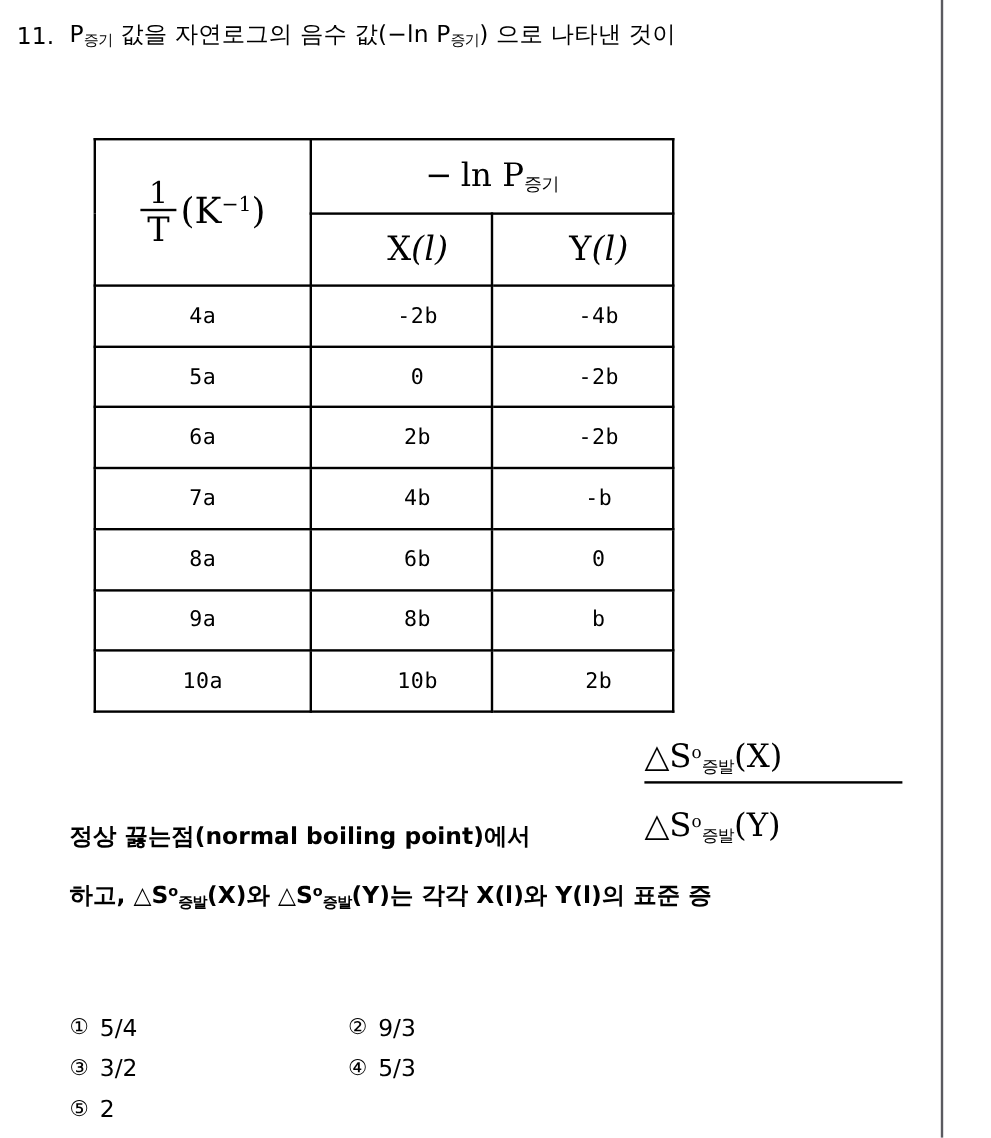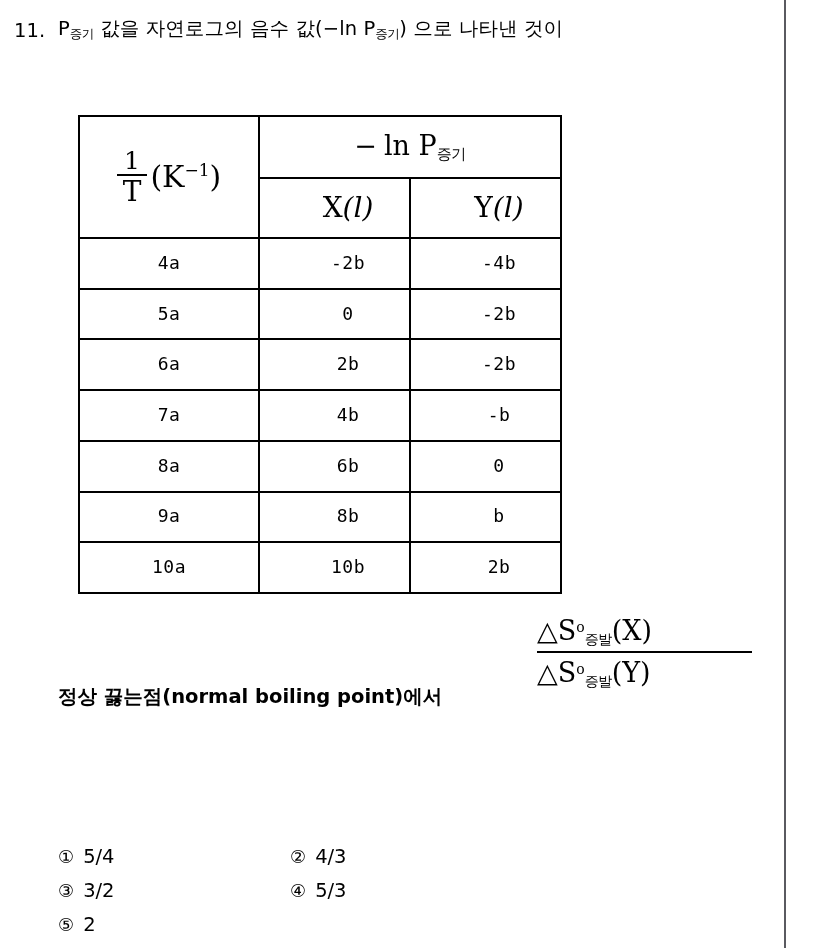--- a/index.html
+++ b/index.html
@@ -161,21 +161,21 @@
     position: absolute;
     left: 537px;
     top: 617px;
     width: 215px;
     font-family: "DejaVu Serif", "Liberation Serif", serif;
     font-size: 27px;
     line-height: 1;
   }
   #ratio-frac .rf-num { padding-bottom: 5px; white-space: nowrap; }
   #ratio-frac .rf-bar { height: 2px; background: #000; width: 100%; }
-  #ratio-frac .rf-den { padding-top: 6px; white-space: nowrap; }
+  #ratio-frac .rf-den { padding-top: 22px; white-space: nowrap; }
   #ratio-frac sup {
     font-size: 14px;
     vertical-align: 0.55em;
   }
   #ratio-frac sub {
     font-family: "DejaVu Sans", "Liberation Sans", sans-serif;
     font-size: 14px;
     vertical-align: -0.3em;
     letter-spacing: -0.5px;
   }
@@ -300,31 +300,32 @@
     <div class="rf-num"><span>△S</span><sup>o</sup><sub>증발</sub><span>(X)</span></div>
     <div class="rf-bar"></div>
     <div class="rf-den"><span>△S</span><sup>o</sup><sub>증발</sub><span>(Y)</span></div>
   </div>
 
   <div class="prose" id="prose-lead">
     <div class="prose-line">정상 끓는점(normal boiling point)에서</div>
   </div>
 
   <div class="prose" id="prose-rest">
+    <div class="prose-line"><span>하고, △S</span><sup class="deg">o</sup><sub class="kr">증발</sub><span>(X)와 △S</span><sup class="deg">o</sup><sub class="kr">증발</sub><span>(Y)는 각각 X(l)와 Y(l)의 표준 증</span></div>
   </div>
 
   <div id="choices">
       <div class="choice-row">
         <div class="choice">
           <span class="circled">①</span>
           <span>5/4</span>
         </div>
         <div class="choice">
           <span class="circled">②</span>
-          <span>4/3</span>
+          <span>9/3</span>
         </div>
       </div>
       <div class="choice-row">
         <div class="choice">
           <span class="circled">③</span>
           <span>3/2</span>
         </div>
         <div class="choice">
           <span class="circled">④</span>
           <span>5/3</span>

